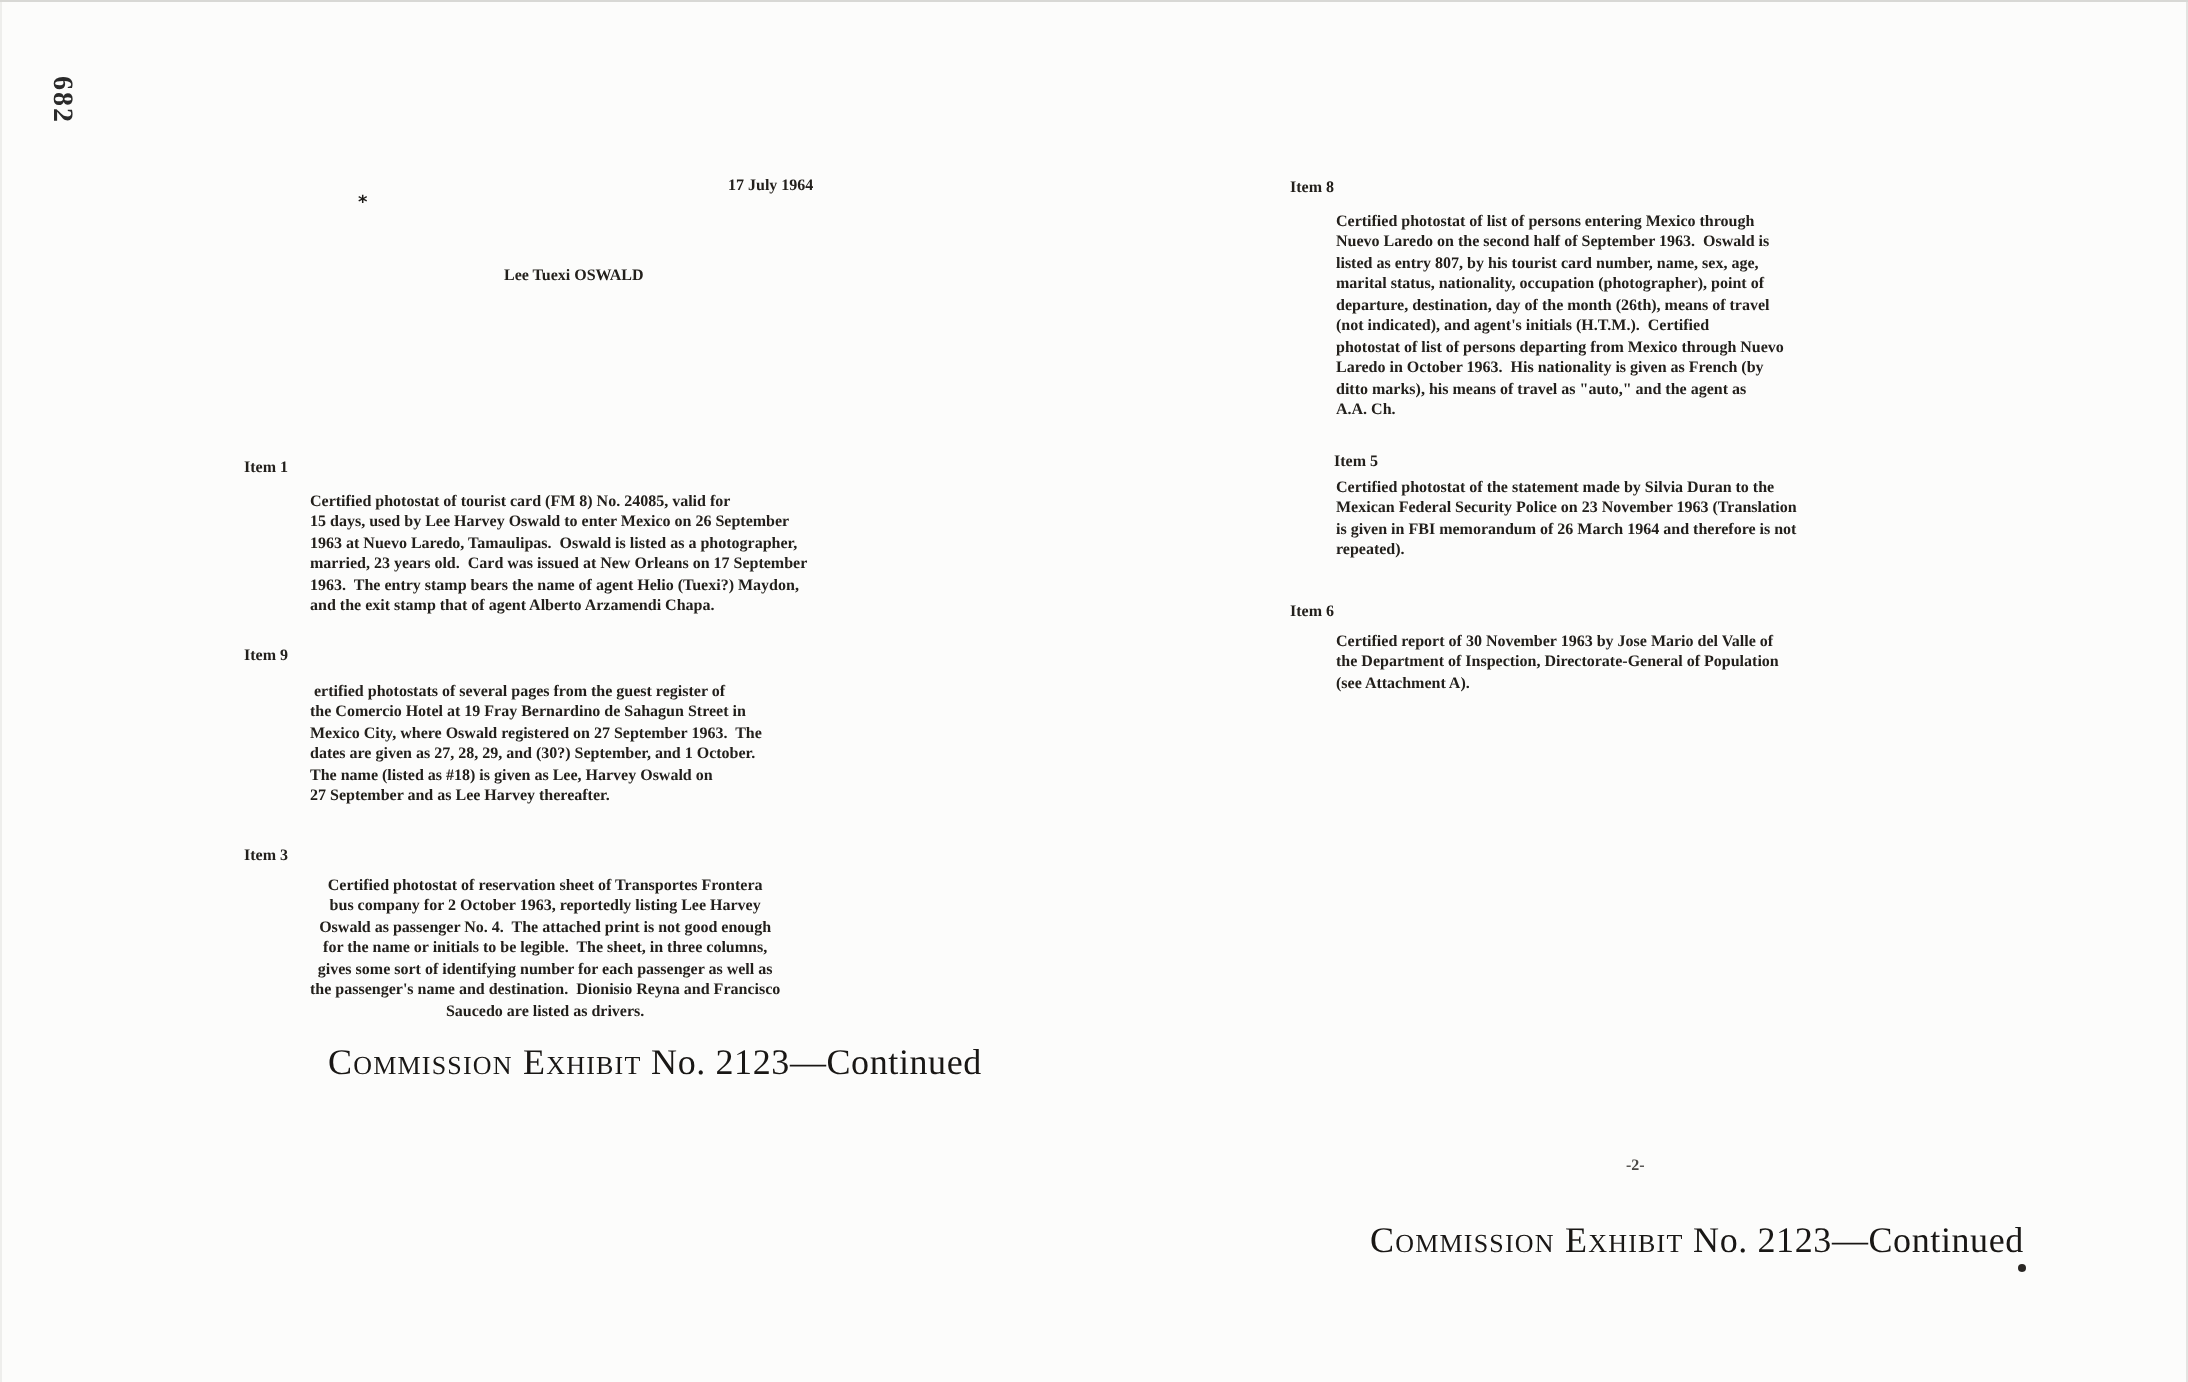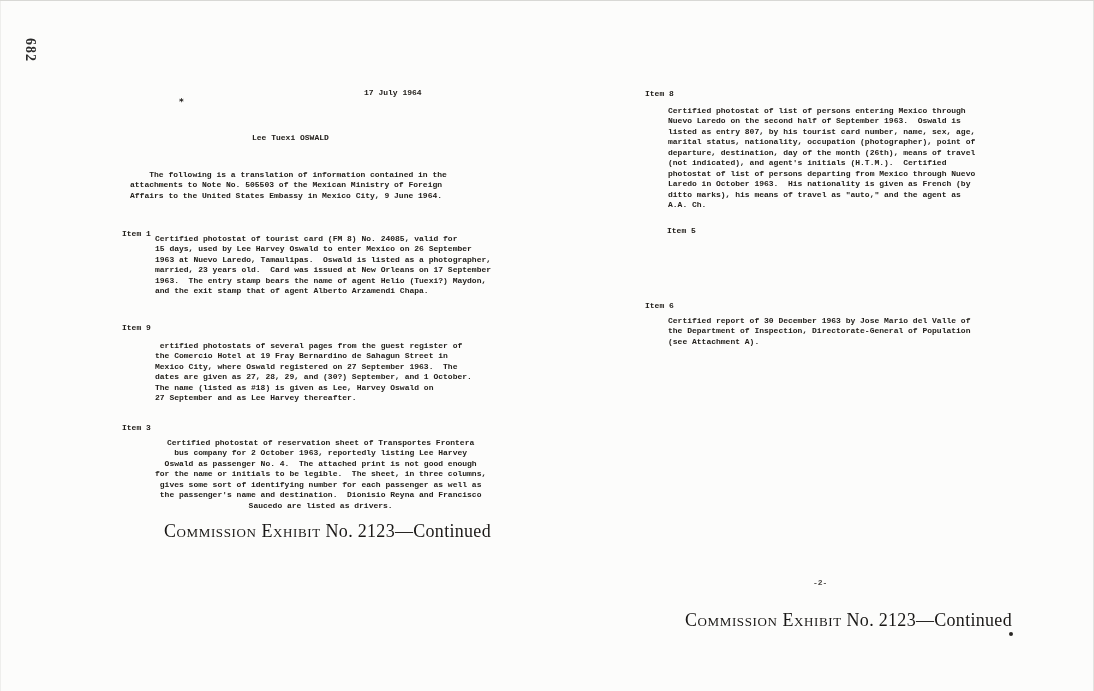--- a/index.html
+++ b/index.html
@@ -6,21 +6,21 @@
   .page{
     position:relative;
     width:1094px;height:691px;
     background:#fcfcfb;
     overflow:hidden;
     box-shadow: inset 0 1px 0 #d8d8d5, inset -1px 0 0 #e3e3e0, inset 1px 0 0 #eeeeec;
     font-family:"Liberation Mono","DejaVu Sans Mono",monospace;
   }
   .tw{
     position:absolute;
-    font-family:Liberation Mono, monospace;
+    font-family:Liberation Serif, serif;
     font-size:8px;
     line-height:10.45px;
     white-space:pre;
     color:#23201c;
     font-weight:bold;
     letter-spacing:0;
   }
   .faded{opacity:.82;}
   .caption{
     position:absolute;
@@ -62,26 +62,23 @@
 <div class="page">
 
   <div class="rot-num">682</div>
 
   <div class="tw" style="left:364px;top:88px;">17 July 1964</div>
 
   <span class="mark" style="left:179px;top:97px;">*</span>
 
   <div class="tw" style="left:252px;top:133px;">Lee Tuexi OSWALD</div>
 
-  <div class="tw" style="left:130px;top:170px;">    The following is a translation of information contained in the
-attachments to Note No. 505503 of the Mexican Ministry of Foreign
-Affairs to the United States Embassy in Mexico City, 9 June 1964.</div>
 
   <div class="tw" style="left:122px;top:229px;">Item 1</div>
-  <div class="tw" style="left:155px;top:234px;">Certified photostat of tourist card (FM 8) No. 24085, valid for
+  <div class="tw" style="left:155px;top:246px;">Certified photostat of tourist card (FM 8) No. 24085, valid for
 15 days, used by Lee Harvey Oswald to enter Mexico on 26 September
 1963 at Nuevo Laredo, Tamaulipas.  Oswald is listed as a photographer,
 married, 23 years old.  Card was issued at New Orleans on 17 September
 1963.  The entry stamp bears the name of agent Helio (Tuexi?) Maydon,
 and the exit stamp that of agent Alberto Arzamendi Chapa.</div>
 
   <div class="tw" style="left:122px;top:323px;">Item 9</div>
   <div class="tw" style="left:155px;top:341px;"> ertified photostats of several pages from the guest register of
 the Comercio Hotel at 19 Fray Bernardino de Sahagun Street in
 Mexico City, where Oswald registered on 27 September 1963.  The
@@ -108,23 +105,27 @@
 listed as entry 807, by his tourist card number, name, sex, age,
 marital status, nationality, occupation (photographer), point of
 departure, destination, day of the month (26th), means of travel
 (not indicated), and agent's initials (H.T.M.).  Certified
 photostat of list of persons departing from Mexico through Nuevo
 Laredo in October 1963.  His nationality is given as French (by
 ditto marks), his means of travel as "auto," and the agent as
 A.A. Ch.</div>
 
   <div class="tw" style="left:645px;top:226px;margin-left:22px;">Item 5</div>
+  <div class="tw" style="left:668px;top:239px;">Certified photostat of the statement made by Silvia Duran to the
+Mexican Federal Security Police on 23 November 1963 (Translation
+is given in FBI memorandum of 26 March 1964 and therefore is not
+repeated).</div>
 
   <div class="tw" style="left:645px;top:301px;">Item 6</div>
-  <div class="tw" style="left:668px;top:316px;">Certified report of 30 December 1963 by Jose Mario del Valle of
+  <div class="tw" style="left:668px;top:316px;">Certified report of 30 November 1963 by Jose Mario del Valle of
 the Department of Inspection, Directorate-General of Population
 (see Attachment A).</div>
 
   <div class="tw faded" style="left:813px;top:578px;">-2-</div>
 
   <div class="caption" style="left:685px;top:610px;">
     <span class="sc">Commission Exhibit</span><span> No. 2123—Continued</span>
   </div>
 
   <div class="dot" style="left:1009px;top:632px;"></div>

